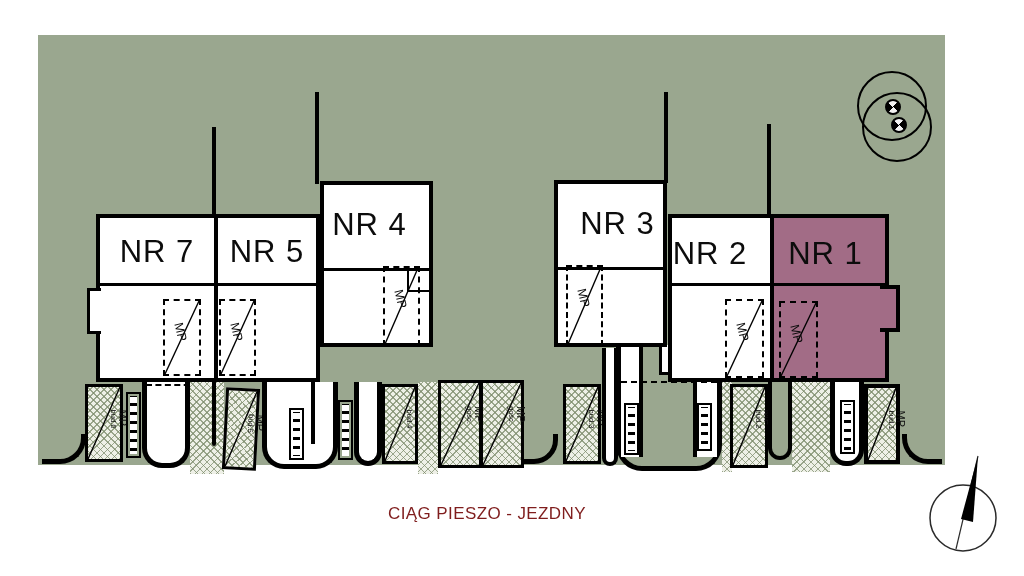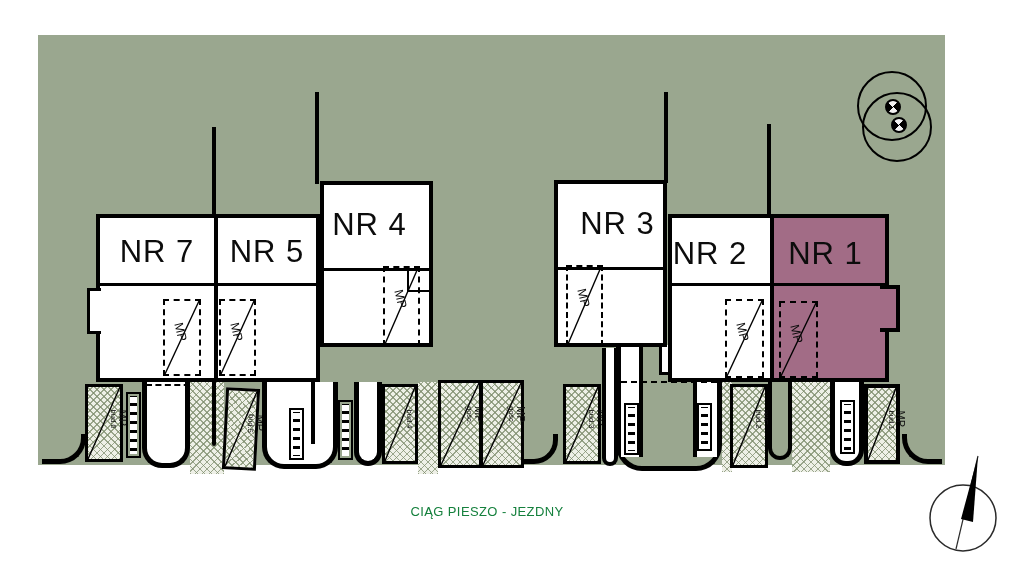--- a/index.html
+++ b/index.html
@@ -26,21 +26,21 @@
   .rots .l1{font-size:11px;} .rots .l2{font-size:7.5px;}
   .uch{background:#fff;border-left:5px solid #000;border-right:5px solid #000;border-bottom:5px solid #000;}
   .ladder{background-color:#fff;border:2px solid #000;
           background-image:repeating-linear-gradient(to bottom,#000 0 3px,transparent 3px 9px);
           background-clip:content-box;padding:2px 2px;}
   .dashline{border-top:2px dashed #000;}
   .lotline{background:#000;border-radius:0 0 3px 3px;}
   .circle{border:2.5px solid #000;border-radius:50%;background:transparent;}
   .trunk{border:2.5px solid #000;border-radius:50%;
          background:conic-gradient(from 40deg,#000 0 90deg,#f2f2f2 90deg 180deg,#000 180deg 270deg,#f2f2f2 270deg);}
-  .caption{font-size:13px;letter-spacing:.4px;color:#15803d;text-align:center;}
+  .caption{font-size:17px;letter-spacing:.4px;color:#7f1d1d;text-align:center;}
 </style>
 </head>
 <body>
 
 <div class="stage">
 
   <div class="abs green" style="left:38px;top:35px;width:907px;height:430px;"></div>
 
   <div class="abs vdiv" style="left:212px;top:127px;width:4px;height:90px;"></div>
   <div class="abs vdiv" style="left:315px;top:92px;width:4px;height:92px;"></div>

